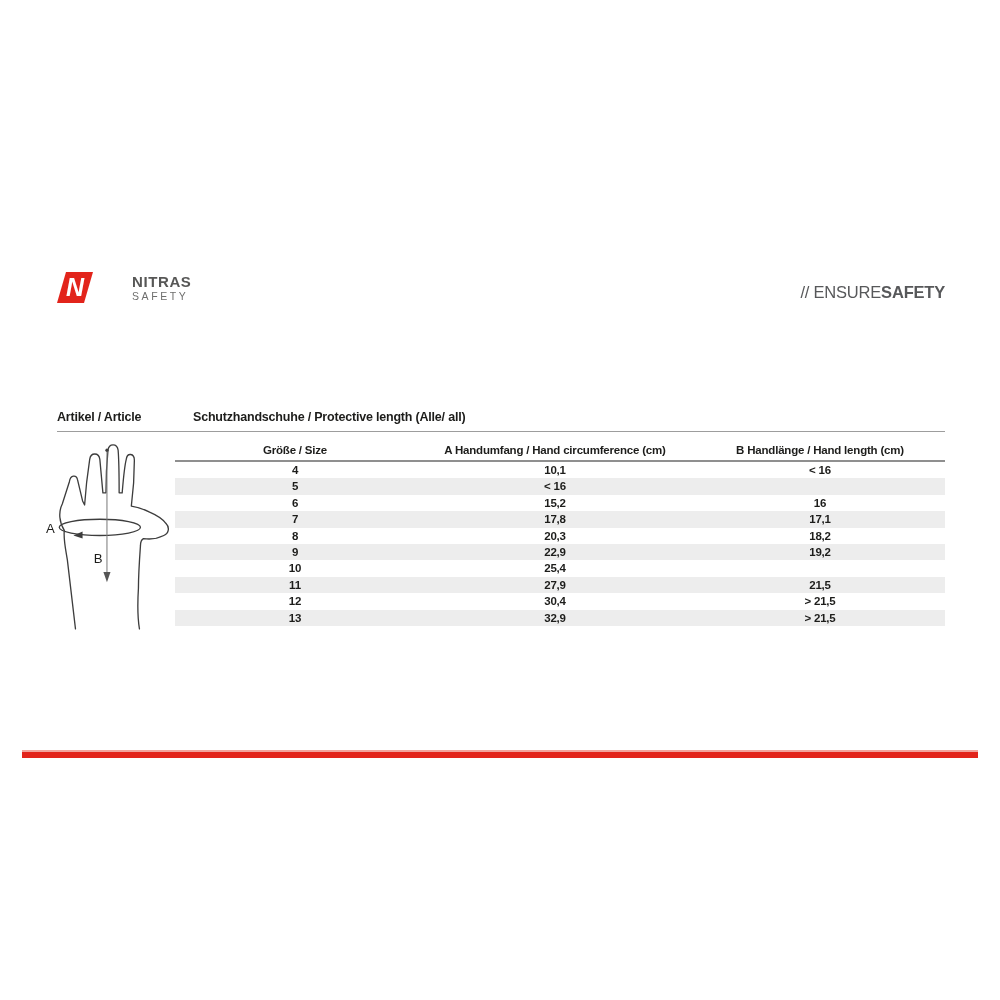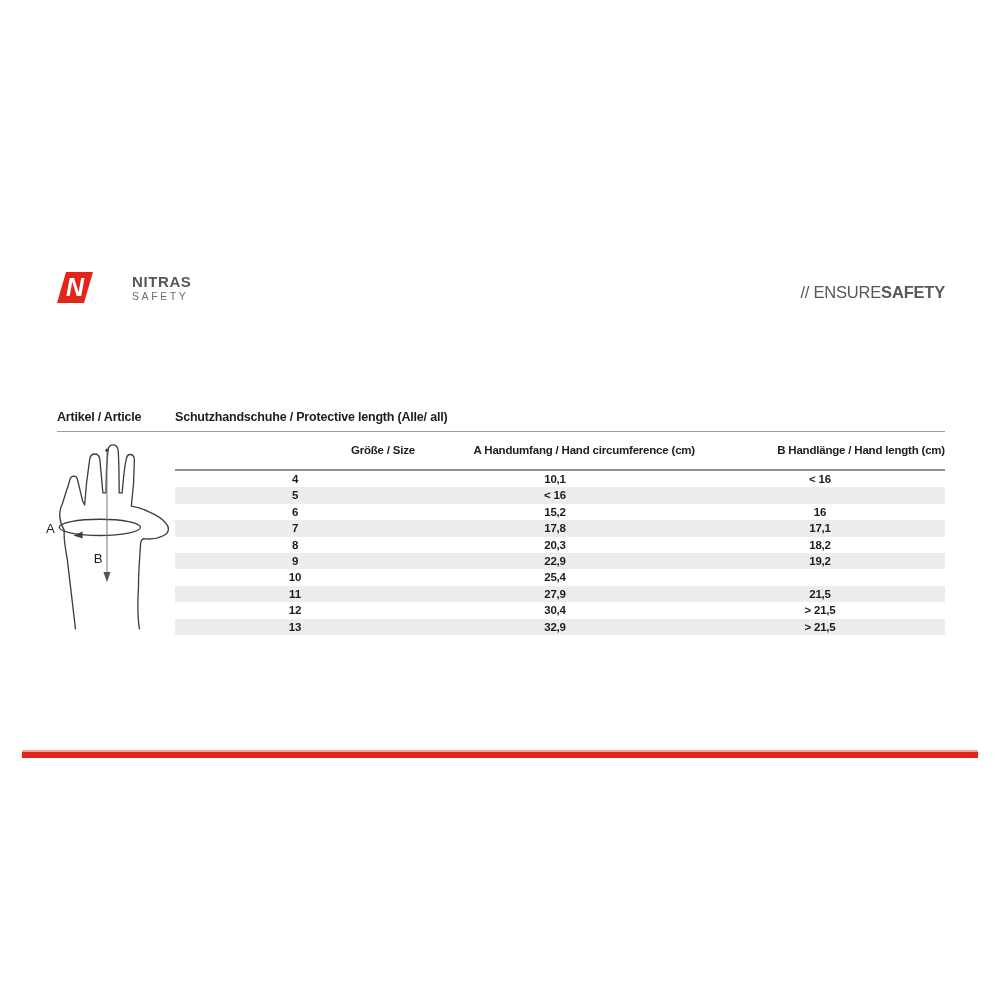--- a/index.html
+++ b/index.html
@@ -56,20 +56,21 @@
     position: absolute;
     left: 57px;
     top: 410px;
     width: 888px;
     display: flex;
     border-bottom: 1px solid #9d9d9d;
     padding-bottom: 7px;
     font-weight: 700;
     font-size: 12.5px;
     letter-spacing: -0.2px;
+    gap: 18px;
   }
   .sec-label { width: 118px; flex: 0 0 118px; }
   .sec-value { flex: 1; }
 
   
   .hand {
     position: absolute;
     left: 44px;
     top: 442px;
     width: 132px;
@@ -87,22 +88,22 @@
     left: 175px;
     top: 444px;
     width: 770px;
     font-size: 11.5px;
     font-weight: 700;
     letter-spacing: -0.2px;
   }
   .t-head {
     display: grid;
     grid-template-columns: 240px 280px 250px;
-    text-align: right;
-    padding-bottom: 13px;
+    text-align: center;
+    padding-bottom: 4px;
     border-bottom: 2px solid #8f8f8f;
   }
   .t-row {
     display: grid;
     grid-template-columns: 240px 280px 250px;
     text-align: center;
     height: 16.4px;
     line-height: 16.4px;
   }
   .t-row.alt { background: #ededed; }

